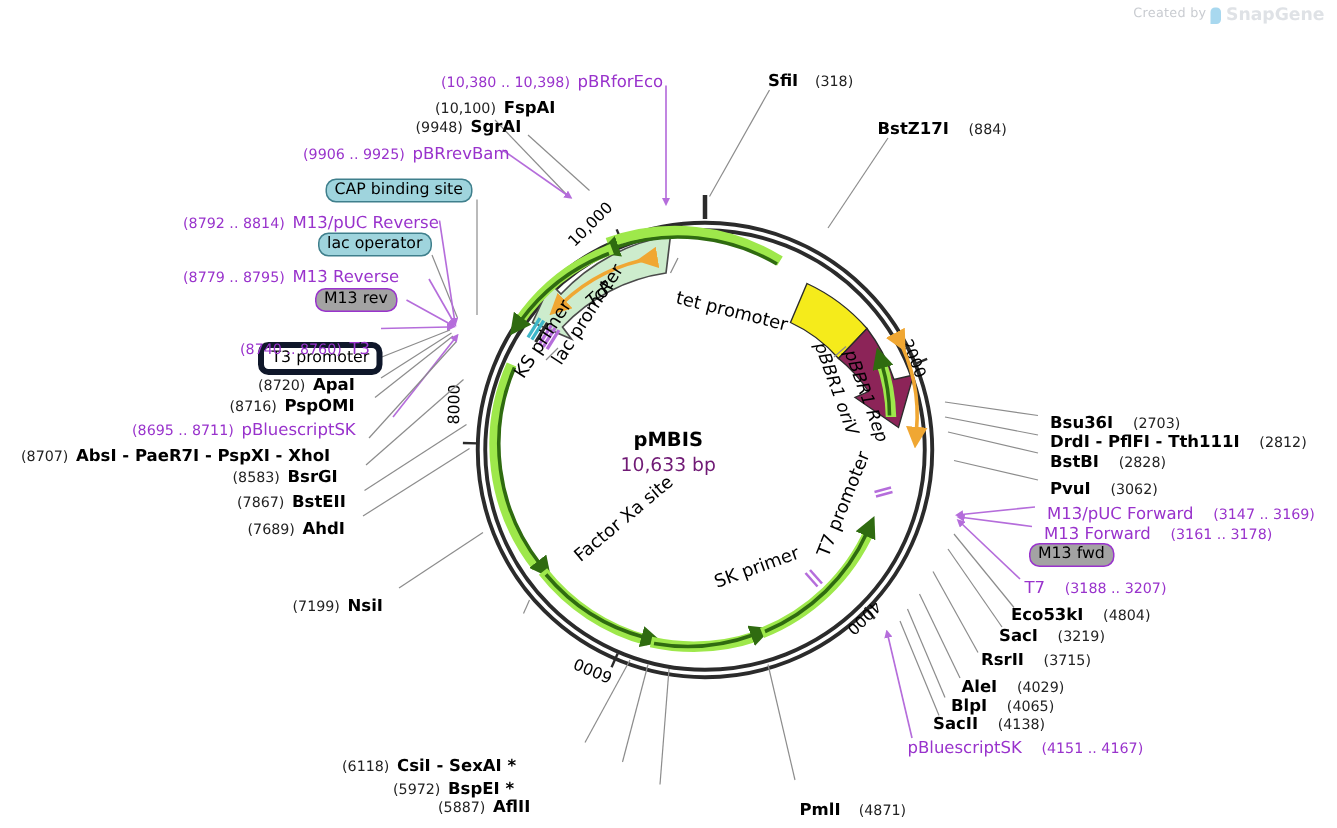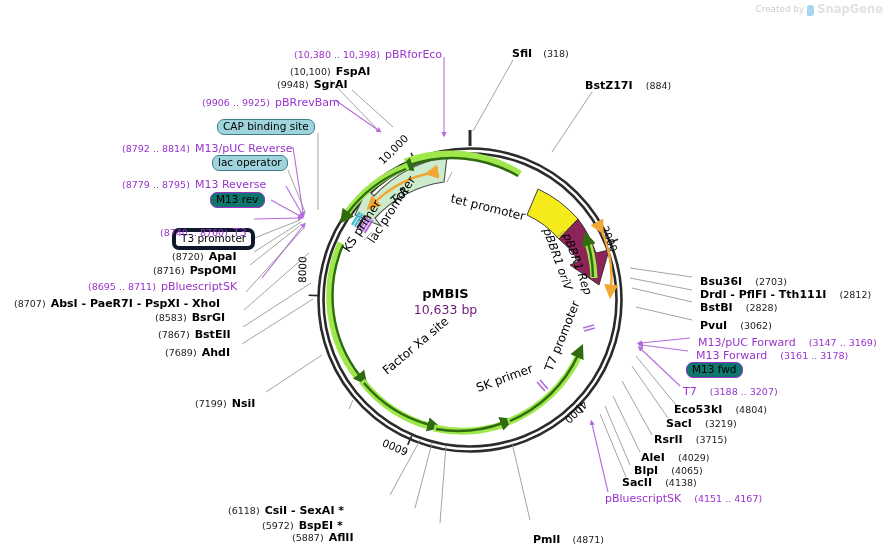--- a/index.html
+++ b/index.html
@@ -31,21 +31,21 @@
   .enz{color:#000;font-size:11px;font-weight:bold;}
   .pos{color:#222;font-size:9.5px;font-weight:normal;}
   .prim{color:#9933cc;font-size:11px;}
   .primpos{color:#9933cc;font-size:9.5px;}
 
   .boxlbl{
     position:absolute;white-space:nowrap;font-size:10.5px;color:#000;
     padding:1px 5px 2px 5px;border-radius:7px;line-height:1.05;
   }
   .box-teal{background:#9fd4dd;border:1px solid #3f7f8c;}
-  .box-violet{background:#0f766e;border:1px solid #9933cc;}
+  .box-violet{background:#a3a3a3;border:1px solid #9933cc;}
   .box-white{background:#ffffff;border:4px solid #0f172a;}
 
   
   .center-name{
     position:absolute;left:0;right:0;text-align:center;
     font-size:13px;font-weight:bold;color:#000;
   }
   .center-bp{
     position:absolute;left:0;right:0;text-align:center;
     font-size:12.5px;color:#701a75;

